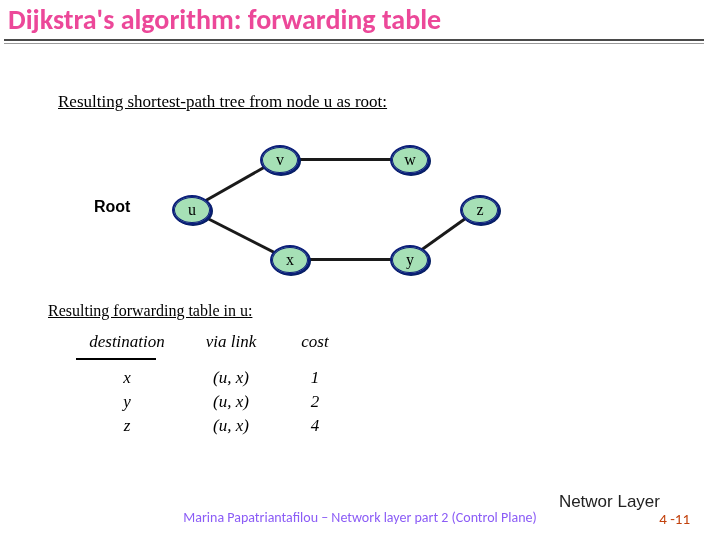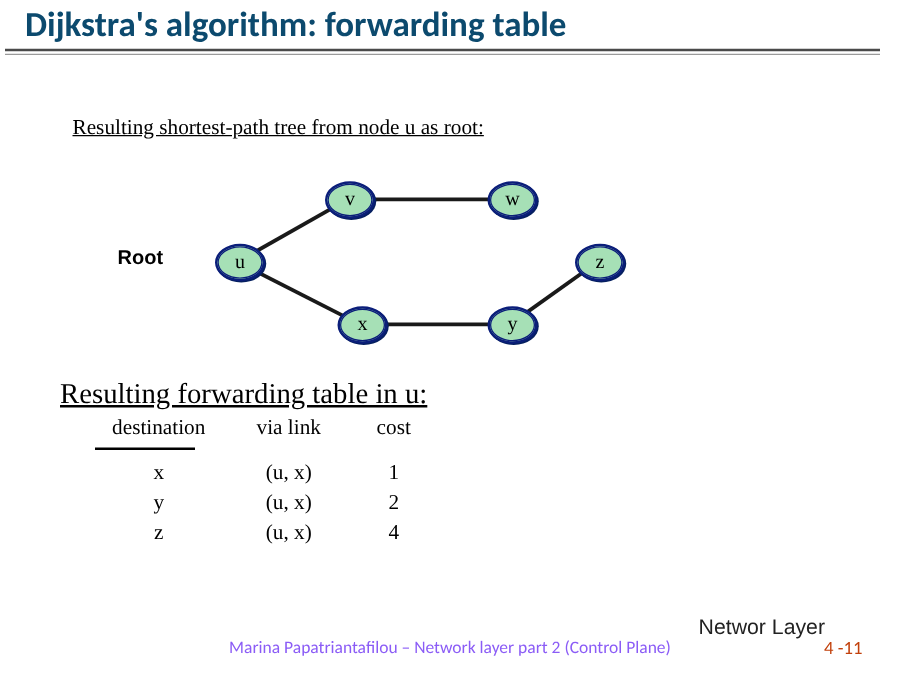--- a/index.html
+++ b/index.html
@@ -19,42 +19,42 @@
   }
   .title-block {
     position: absolute;
     left: 4px;
     top: 2px;
     width: 700px;
   }
   .title {
     font-size: 28px;
     font-weight: bold;
-    color: #0c4a6e;
-    margin: 0 0 2px 16px;
+    color: #ec4899;
+    margin: 0 0 2px 4px;
     font-family: Calibri, Arial, sans-serif;
   }
   .rule1 { height: 2px; background: #4a4a4a; margin: 0 0 2px 0; }
   .rule2 { height: 1px; background: #9a9a9a; margin: 0; }
 
   .subhead1 {
     position: absolute;
     left: 58px;
     top: 92px;
     font-family: Georgia, "Times New Roman", serif;
     font-size: 17px;
     text-decoration: underline;
     color: #000;
   }
   .subhead2 {
     position: absolute;
     left: 48px;
     top: 302px;
     font-family: Georgia, "Times New Roman", serif;
-    font-size: 23px;
+    font-size: 16px;
     text-decoration: underline;
     color: #000;
   }
 
   
   .graph {
     position: absolute;
     left: 120px;
     top: 120px;
     width: 380px;
@@ -89,20 +89,21 @@
     color: #000;
   }
 
   
   .ftable {
     position: absolute;
     left: 72px;
     top: 332px;
     font-family: Georgia, "Times New Roman", serif;
     color: #000;
+    font-style: italic;
   }
   .ftable .th {
     display: inline-block;
     text-align: center;
     font-size: 17px;
     padding-bottom: 6px;
   }
   .ftable .thrule {
     height: 2px;
     background: #000;

